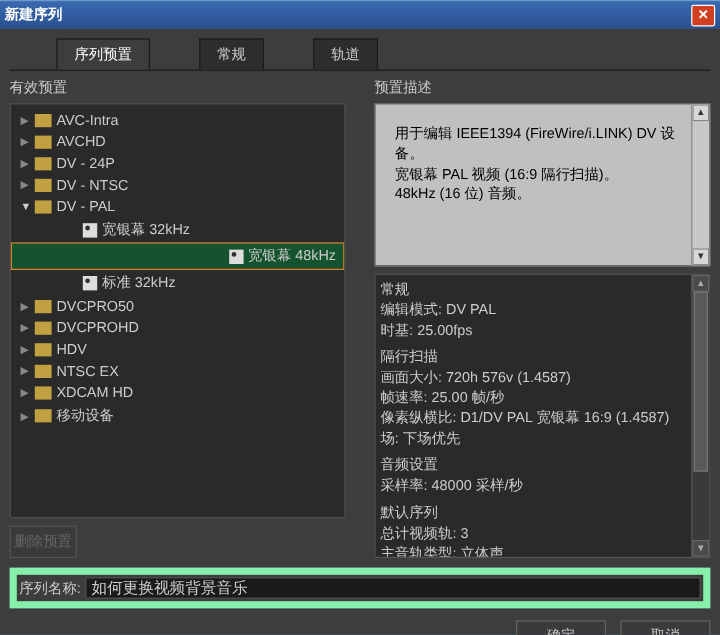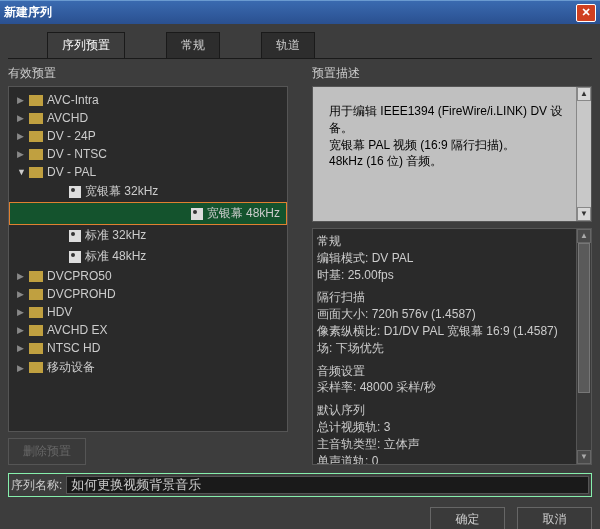--- a/index.html
+++ b/index.html
@@ -24,22 +24,22 @@
 .tree-item .preset { width: 12px; height: 12px; background: #ddd; margin-right: 4px; position: relative; }
 .tree-item .preset::after { content: ""; position: absolute; left: 2px; top: 2px; width: 4px; height: 4px; background: #333; border-radius: 50%; }
 .desc-top { background: #c0c0c0; color: #000; font-size: 12px; border: 1px solid #555; height: 136px; padding: 16px; margin-bottom: 6px; position: relative; line-height: 1.4; }
 .desc-bottom { background: #2a2a2a; color: #ccc; font-size: 12px; border: 1px solid #555; flex: 1; padding: 4px; position: relative; line-height: 1.4; overflow: hidden; }
 .scrollbar { position: absolute; right: 0; top: 0; bottom: 0; width: 15px; background: #c8c8c8; border-left: 1px solid #888; }
 .scrollbar.dark { background: #3a3a3a; border-left: 1px solid #555; }
 .sb-btn { height: 14px; background: #d8d8d8; border: 1px solid #888; display: flex; align-items: center; justify-content: center; font-size: 8px; color: #333; }
 .scrollbar.dark .sb-btn { background: #4a4a4a; border-color: #666; color: #aaa; }
 .sb-thumb { position: absolute; left: 1px; right: 1px; background: #d8d8d8; border: 1px solid #888; }
 .scrollbar.dark .sb-thumb { background: #5a5a5a; border-color: #777; }
-.del-btn { margin-top: 6px; padding: 4px 14px; background: #3a3a3a; border: 1px solid #555; color: #666; font-size: 12px; width: fit-content; }
-.name-row { display: flex; align-items: center; margin-top: 8px; border: 1px solid #86efac; padding: 2px; }
+.del-btn { margin-top: 6px; padding: 4px 3px; background: #3a3a3a; border: 1px solid #555; color: #666; font-size: 12px; width: fit-content; }
+.name-row { display: flex; align-items: center; margin-top: 8px; border: 6px solid #86efac; padding: 2px; }
 .name-row label { color: #ccc; font-size: 12px; margin-right: 4px; }
 .name-row input { flex: 1; background: #1a1a1a; border: 1px solid #555; color: #ccc; font-size: 13px; padding: 2px 4px; height: 18px; }
 .footer { display: flex; justify-content: flex-end; gap: 12px; margin-top: 10px; }
 .footer button { width: 75px; padding: 3px 0; background: #3a3a3a; border: 1px solid #666; color: #ccc; font-size: 12px; cursor: pointer; }
 .section-gap { margin-top: 6px; }
 </style>
 </head>
 <body>
 
 <div class="titlebar">
@@ -88,48 +88,44 @@
             <span>宽银幕 32kHz</span>
           </div>
           <div class="tree-item level2 selected">
             <span class="preset"></span>
             <span>宽银幕 48kHz</span>
           </div>
           <div class="tree-item level2">
             <span class="preset"></span>
             <span>标准 32kHz</span>
           </div>
-          <div class="tree-item level2">
-            <span class="preset"></span>
-            <span>标准 48kHz</span>
-          </div>
           <div class="tree-item level1">
             <span class="arrow ">▶</span>
             <span class="folder"></span>
             <span>DVCPRO50</span>
           </div>
           <div class="tree-item level1">
             <span class="arrow ">▶</span>
             <span class="folder"></span>
             <span>DVCPROHD</span>
           </div>
           <div class="tree-item level1">
             <span class="arrow ">▶</span>
             <span class="folder"></span>
             <span>HDV</span>
           </div>
           <div class="tree-item level1">
             <span class="arrow ">▶</span>
             <span class="folder"></span>
-            <span>AVCHD EX</span>
+            <span>NTSC EX</span>
           </div>
           <div class="tree-item level1">
             <span class="arrow ">▶</span>
             <span class="folder"></span>
-            <span>NTSC HD</span>
+            <span>XDCAM HD</span>
           </div>
           <div class="tree-item level1">
             <span class="arrow ">▶</span>
             <span class="folder"></span>
             <span>移动设备</span>
           </div>
         </div>
       <div class="del-btn">删除预置</div>
     </div>
 
@@ -143,20 +139,21 @@
           <div class="sb-btn">▲</div>
           <div class="sb-btn" style="position:absolute;bottom:0;left:0;right:0">▼</div>
         </div>
       </div>
       <div class="desc-bottom">
         <div>常规</div>
         <div>编辑模式: DV PAL</div>
         <div>时基: 25.00fps</div>
         <div class="section-gap">隔行扫描</div>
         <div>画面大小: 720h 576v (1.4587)</div>
+        <div>帧速率: 25.00 帧/秒</div>
         <div>像素纵横比: D1/DV PAL 宽银幕 16:9 (1.4587)</div>
         <div>场: 下场优先</div>
         <div class="section-gap">音频设置</div>
         <div>采样率: 48000 采样/秒</div>
         <div class="section-gap">默认序列</div>
         <div>总计视频轨: 3</div>
         <div>主音轨类型: 立体声</div>
         <div>单声道轨: 0</div>
         <div class="scrollbar dark">
           <div class="sb-btn">▲</div>

